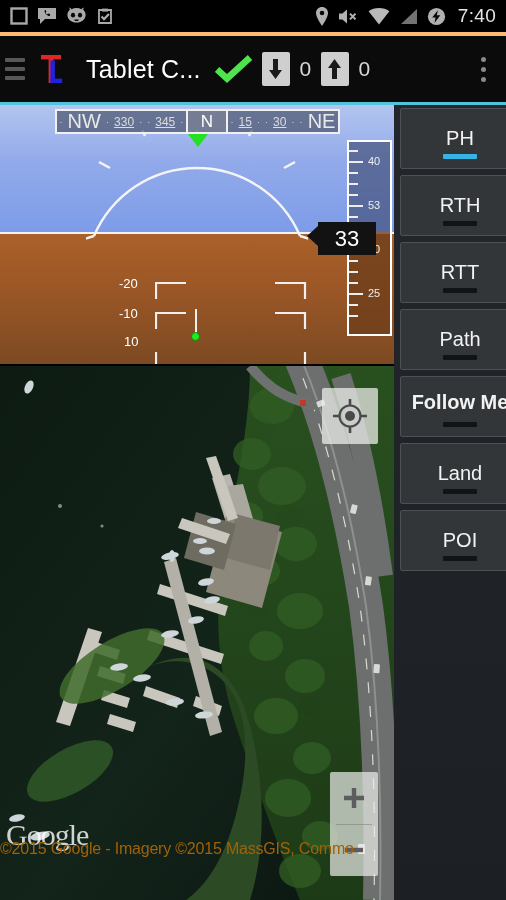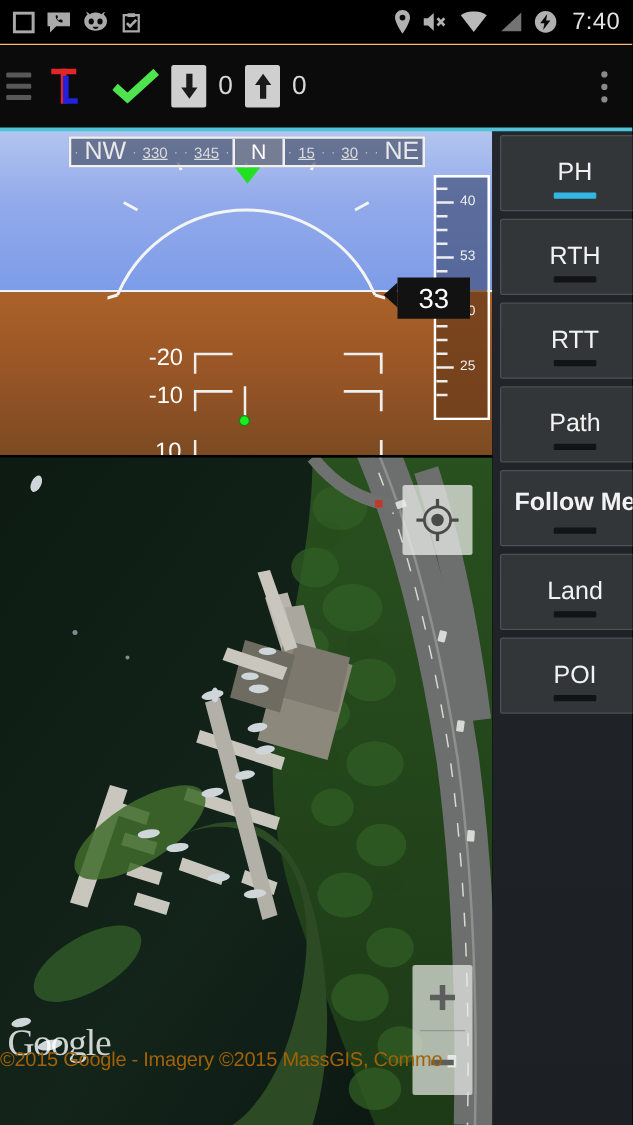--- a/index.html
+++ b/index.html
@@ -4,21 +4,21 @@
 <style>
   * { margin:0; padding:0; box-sizing:border-box; }
   html,body { width:506px; height:900px; background:#000; overflow:hidden; }
   body { font-family:"Liberation Sans", sans-serif; -webkit-font-smoothing:antialiased; }
 
   #app { position:relative; width:506px; height:900px; background:#000; }
 
   
   .statusbar { position:absolute; top:0; left:0; width:506px; height:36px;
     background:#000; display:flex; align-items:center; padding:0 10px;
-    border-bottom:1px solid #fdba74; }
+    border-bottom:4px solid #fdba74; }
   .sb-left { display:flex; align-items:center; gap:9px; }
   .sb-right { margin-left:auto; display:flex; align-items:center; gap:9px; }
   .sb-ico { display:block; opacity:.82; }
   .sb-clock { color:#e4e4e4; font-size:19px; letter-spacing:.3px; margin-left:3px; }
 
   
   .actionbar { position:absolute; top:36px; left:0; width:506px; height:66px;
     background:#0b0b0b; display:flex; align-items:center; padding:0 8px 0 2px; }
   .hamburger { width:26px; height:30px; display:flex; flex-direction:column;
     justify-content:center; gap:5px; padding:0 3px; flex:0 0 auto; }
@@ -56,21 +56,21 @@
   .cmp-dot { color:#dadada; font-size:9px; }
   .cmp-center { width:42px; height:100%; border-left:2px solid #f0f0f0;
     border-right:2px solid #f0f0f0; background:rgba(130,135,150,.55);
     display:flex; align-items:center; justify-content:center;
     color:#fff; font-size:17px; }
   .cmp-arrow { position:absolute; top:30px; left:188px; width:0; height:0;
     border-left:10px solid transparent; border-right:10px solid transparent;
     border-top:13px solid #23e023; }
 
   .roll-arc { position:absolute; top:26px; left:86px; }
-  .pitch { position:absolute; color:#fff; font-size:19px; }
+  .pitch { position:absolute; color:#fff; font-size:13px; }
   .pl-line { position:absolute; border-color:#efefef; }
   .center-dot { position:absolute; left:191px; top:228px; width:9px; height:9px;
     border-radius:50%; background:#22ea22; border:1px solid #0c8a0c; }
   .center-stick { position:absolute; left:195px; top:205px; width:1.5px; height:26px; background:#efefef; }
 
   
   .alt-tape { position:absolute; top:36px; left:347px; width:45px; height:196px;
     border:2px solid #fff; overflow:hidden; }
   .alt-sky { position:absolute; top:0; left:0; width:41px; height:90px;
     background:rgba(70,84,126,.72); }
@@ -171,20 +171,21 @@
         <i></i>
       </div>
     <div class="logo">
       <svg width="46" height="46" viewBox="0 0 46 46">
         <path d="M11 9h20v4.4H11z" fill="#e02626"></path>
         <path d="M18.6 9h4.6v28H18.6z" fill="#e02626"></path>
         <path d="M20.4 14.5h4.5v20.5h-4.5z" fill="#2222dd"></path>
         <path d="M20.4 32.6h11.8V37H20.4z" fill="#2222dd"></path>
       </svg>
     </div>
+    <div class="app-title">Tablet C...</div>
     <div class="tele">
       <svg width="38" height="28" viewBox="0 0 38 28">
           <path d="M2 14.5l10 9L35 2.5" fill="none" stroke="#4ee44e" stroke-width="6.5" stroke-linecap="butt"></path>
         </svg>
       <div class="badge-sq">
         <svg width="17" height="22" viewBox="0 0 17 22">
             <path d="M6 1h5v11h4L8.5 21 2 12h4z" fill="#1a1a1a"></path>
           </svg>
       </div>
       <span class="tele-num">0</span>
@@ -224,21 +225,21 @@
     <svg class="pl-line" style="left:155px; top:178px;" width="180" height="18" viewBox="0 0 180 18">
         <path d="M1 17V1h30" fill="none" stroke="#efefef" stroke-width="2.2"></path>
         <path d="M120 1h30v16" fill="none" stroke="#efefef" stroke-width="2.2"></path>
       </svg>
     <div class="pitch" style="left:119px; top:202px;">-10</div>
     <svg class="pl-line" style="left:155px; top:208px;" width="180" height="18" viewBox="0 0 180 18">
         <path d="M1 17V1h30" fill="none" stroke="#efefef" stroke-width="2.2"></path>
         <path d="M120 1h30v16" fill="none" stroke="#efefef" stroke-width="2.2"></path>
       </svg>
 
-    <div class="pitch" style="left:124px; top:247px;">10</div>
+    <div class="pitch" style="left:124px; top:230px;">10</div>
     <svg class="pl-line" style="left:155px; top:247px;" width="180" height="18" viewBox="0 0 180 18">
         <path d="M1 1v16h30" fill="none" stroke="#efefef" stroke-width="2.2"></path>
         <path d="M120 17h30V1" fill="none" stroke="#efefef" stroke-width="2.2"></path>
       </svg>
 
     <div class="center-stick"></div>
     <div class="center-dot"></div>
 
     <div class="compass">
       <div class="cmp-seg">

